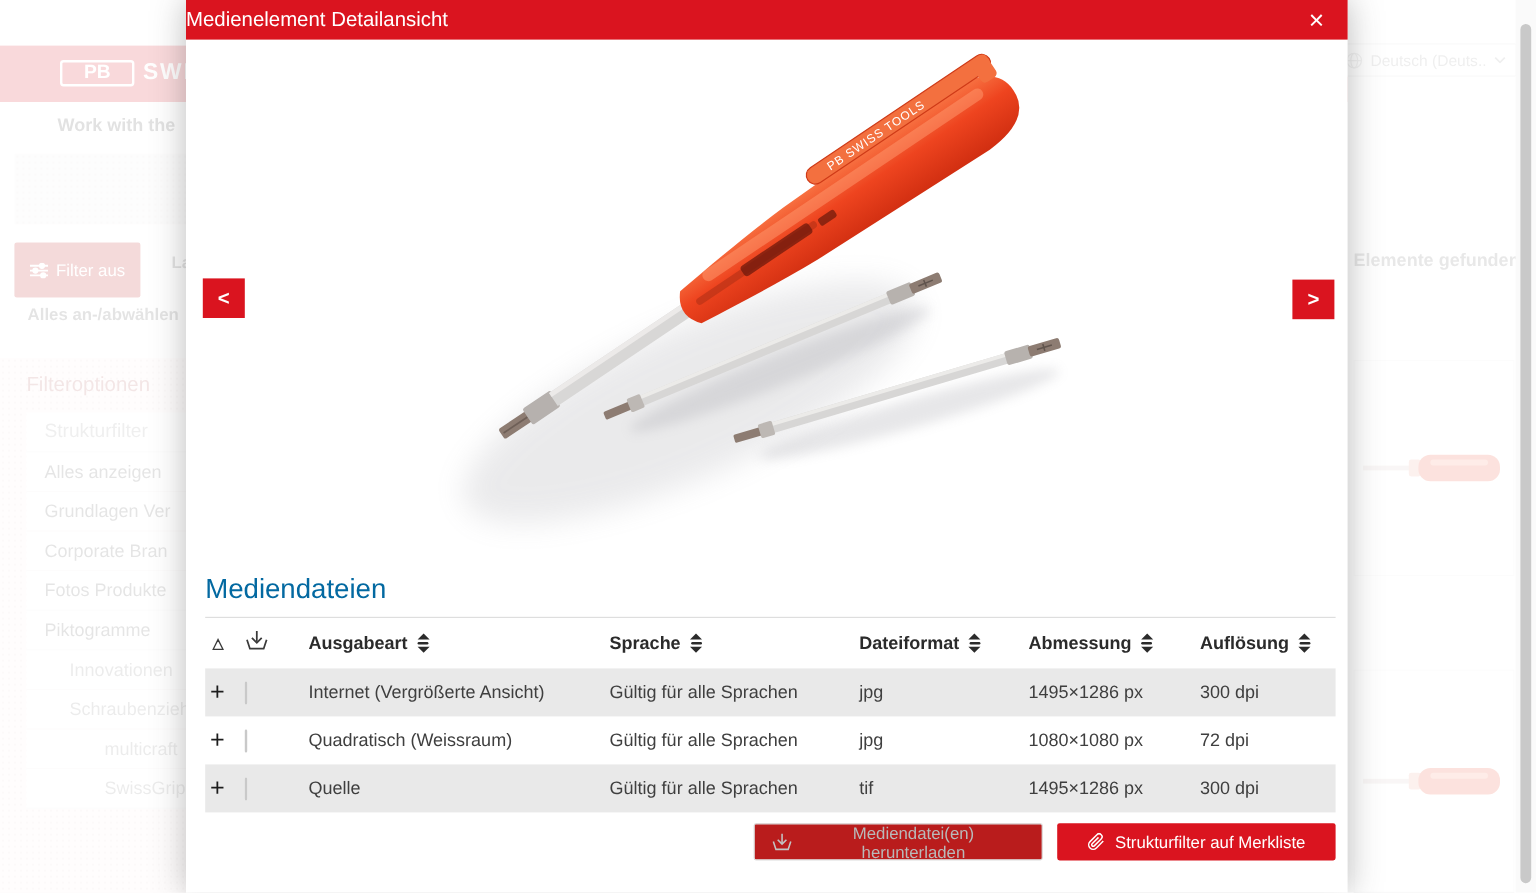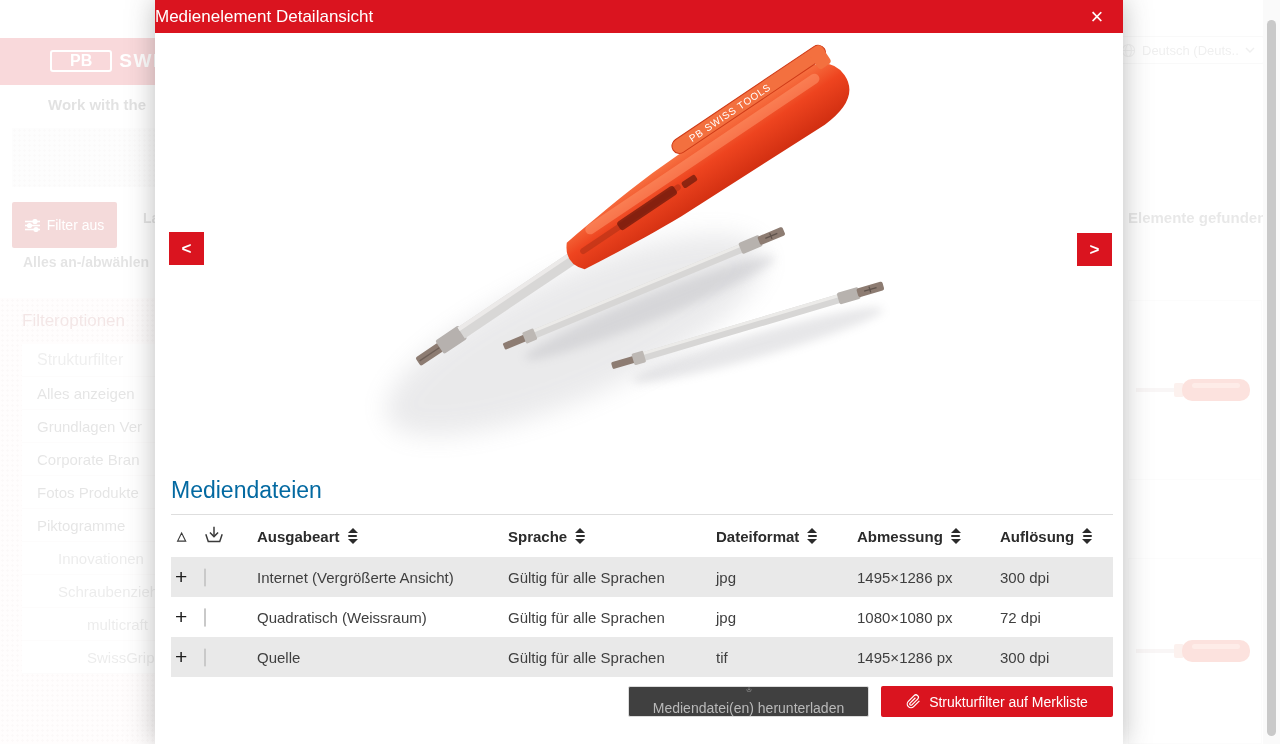--- a/index.html
+++ b/index.html
@@ -67,21 +67,21 @@
   .cell-expand { font-size:21px; font-weight:400; color:#1d1d1d; padding-left:4px; cursor:pointer; }
   .checkbox { width:23px; height:23px; background:#fff; border:1px solid #c9c9c9; border-radius:1px; cursor:pointer; }
   .caret-up { font-size:12px; color:#3a3a3a; padding-left:6px; }
   .sort-icon { display:inline-flex; flex-direction:column; align-items:center; gap:2px; }
   .sort-icon .bar { width:9px; height:2px; background:#2b2b2b; border-radius:1px; }
   .tri-up { width:0; height:0; border-left:5px solid transparent; border-right:5px solid transparent; border-bottom:5px solid #2b2b2b; }
   .tri-down { width:0; height:0; border-left:5px solid transparent; border-right:5px solid transparent; border-top:5px solid #2b2b2b; }
 
   .modal-actions { position:absolute; left:16px; top:686px; width:942px; display:flex; justify-content:flex-end; gap:12px; }
   .btn { height:31px; font-size:14px; border-radius:2px; display:flex; align-items:center; justify-content:center; gap:8px; padding:0 14px; cursor:pointer; font-family:"Liberation Sans",sans-serif; }
-  .btn-download { width:241px; background:#404040; border:1px solid #dcdcdc; color:#b9b9b9; cursor:default;flex-direction:column; }
+  .btn-download { width:241px; background:#b91c1c; border:1px solid #dcdcdc; color:#b9b9b9; cursor:default; }
   .btn-wishlist { width:232px; background:#da141f; border:none; color:#fff; }
 </style>
 </head>
 <body>
 
 <div class="bg">
   <div class="bg-header-band"></div>
   <div class="bg-logo">
     <span class="pb-box">PB</span>
     <span>SWISS</span>

